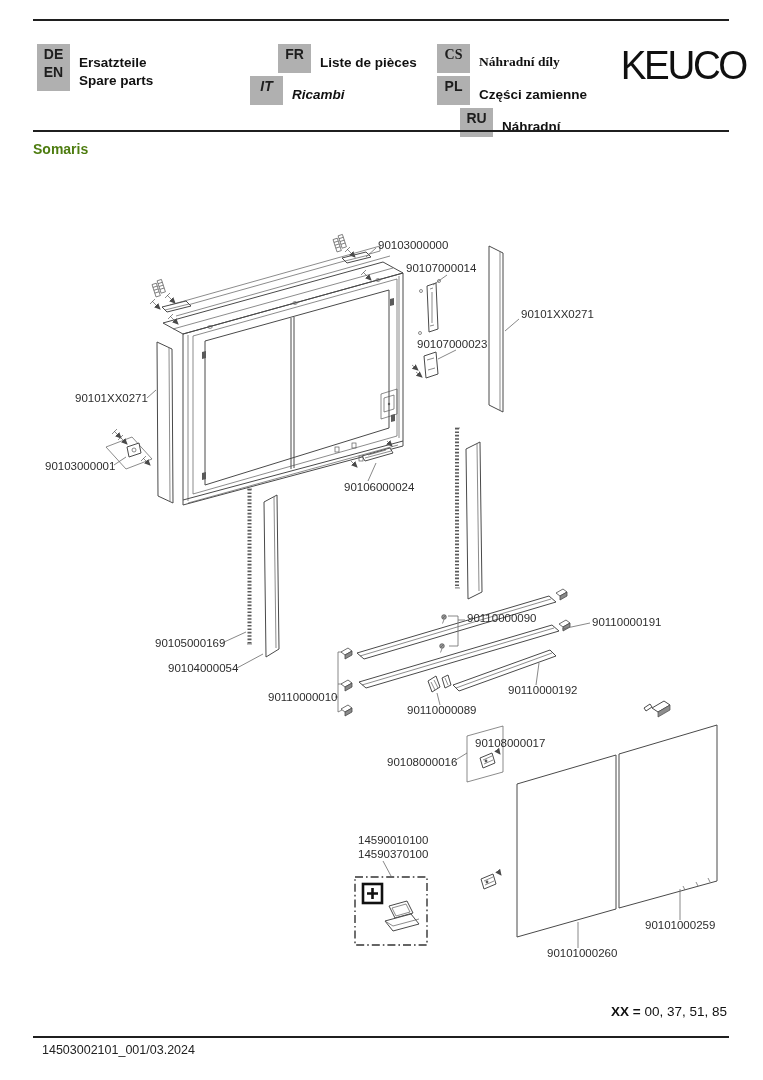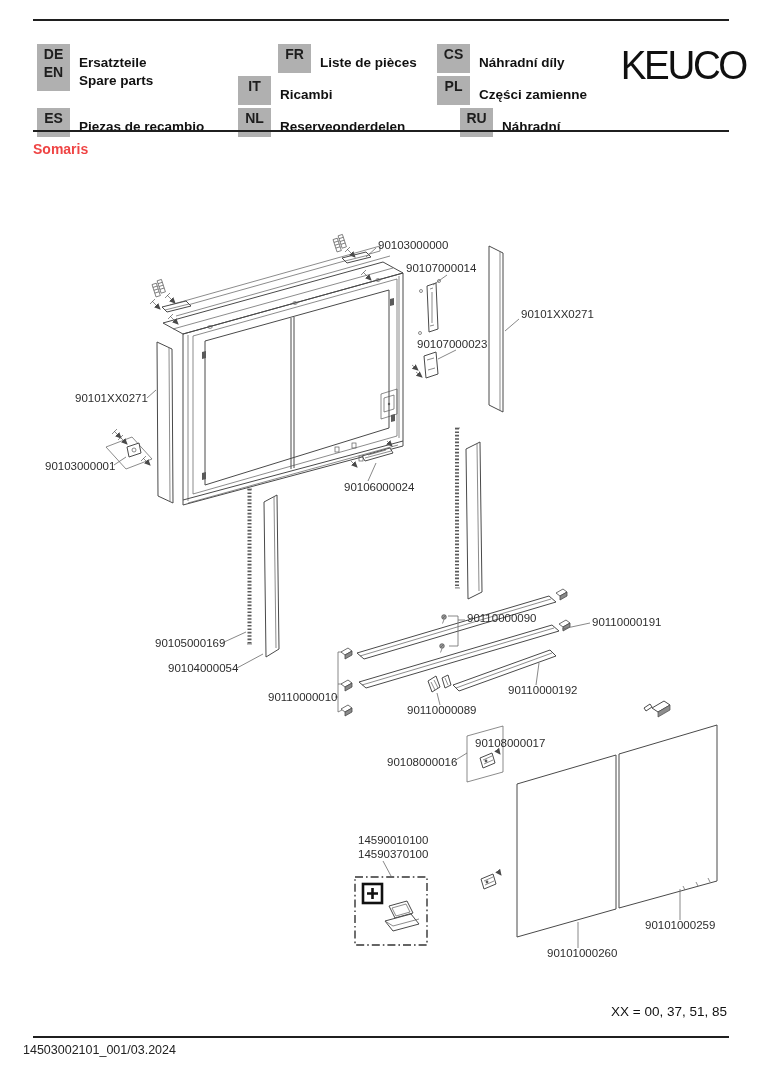--- a/index.html
+++ b/index.html
@@ -5,25 +5,25 @@
   html,body{margin:0;padding:0;background:#ffffff;}
   .page{position:relative;width:763px;height:1080px;background:#fff;overflow:hidden;
         font-family:"Liberation Sans",sans-serif;color:#1a1a1a;}
   .rule{position:absolute;left:33px;width:696px;background:#1f1f1f;}
   .lang-row{position:absolute;display:flex;align-items:center;height:22px;}
   .lang-tag{display:inline-block;width:33px;height:29px;line-height:21px;text-align:center;
             background:#b0b0b0;color:#1d1d1d;font-weight:bold;font-size:14px;}
   .lang-label{margin-left:9px;font-weight:bold;font-size:13.5px;color:#111;white-space:nowrap;margin-top:8px;}
   .logo{position:absolute;left:600px;top:42px;width:146px;text-align:right;font-size:41px;
         letter-spacing:-2.5px;font-weight:400;color:#101010;transform:scaleX(.94);transform-origin:right;}
-  .prod-title{position:absolute;left:33px;top:141px;font-size:14px;font-weight:bold;color:#ef4444;}
+  .prod-title{position:absolute;left:33px;top:141px;font-size:14px;font-weight:bold;color:#4d7c0f;}
   .prod-models{position:absolute;left:40px;top:162px;font-size:12.5px;line-height:16px;color:#222;}
   .variants{position:absolute;right:36px;top:1004px;font-size:13.5px;color:#111;}
-  .variants b{font-weight:normal;margin-top:36px;}
-  .docid{position:absolute;left:23px;top:1043px;font-size:12.5px;color:#222;}
+  .variants b{font-weight:bold;margin-top:36px;}
+  .docid{position:absolute;left:42px;top:1043px;font-size:12.5px;color:#222;}
   svg{position:absolute;left:0;top:0;}
   svg .plbl{font-family:"Liberation Sans",sans-serif;font-size:11.5px;fill:#2d2d2d;}
   svg .ln{stroke:#4a4a4a;stroke-width:1;fill:none;}
   svg .thin{stroke:#5a5a5a;stroke-width:.7;fill:none;}
   svg .ldr{stroke:#6a6a6a;stroke-width:.8;fill:none;}
   svg .wfill{fill:#ffffff;stroke:#4a4a4a;stroke-width:1;}
   svg .gfill{fill:#8d8d8d;stroke:#4a4a4a;stroke-width:.7;}
   svg .dk{fill:#5a5a5a;stroke:none;}
 </style>
 </head>
@@ -34,37 +34,29 @@
   <div class="rule" style="top:19px;height:2px;"></div>
 
   <div class="lang-row" style="left:37px;top:47px;">
     <span class="lang-tag">DE</span>
     <span class="lang-label">Ersatzteile</span>
   </div>
   <div class="lang-row" style="left:37px;top:65px;">
     <span class="lang-tag">EN</span>
     <span class="lang-label">Spare parts</span>
   </div>
-  <div class="lang-row" style="left:37px;top:111px;">
-    <span class="lang-tag">ES</span>
-    <span class="lang-label">Piezas de recambio</span>
-  </div>
   <div class="lang-row" style="left:238px;top:47px;padding-left:40px;">
     <span class="lang-tag">FR</span>
     <span class="lang-label">Liste de pièces</span>
   </div>
-  <div class="lang-row" style="left:238px;top:79px;">
+  <div class="lang-row" style="left:250px;top:79px;font-style:italic;">
     <span class="lang-tag">IT</span>
     <span class="lang-label">Ricambi</span>
   </div>
-  <div class="lang-row" style="left:238px;top:111px;">
-    <span class="lang-tag">NL</span>
-    <span class="lang-label">Reserveonderdelen</span>
-  </div>
-  <div class="lang-row" style="left:437px;top:47px;">
+  <div class="lang-row" style="left:437px;top:47px;font-family:Liberation Serif, serif;">
     <span class="lang-tag">CS</span>
     <span class="lang-label">Náhradní díly</span>
   </div>
   <div class="lang-row" style="left:437px;top:79px;">
     <span class="lang-tag">PL</span>
     <span class="lang-label">Części zamienne</span>
   </div>
   <div class="lang-row" style="left:437px;top:111px;padding-left:23px;">
     <span class="lang-tag">RU</span>
     <span class="lang-label">Náhradní</span>

